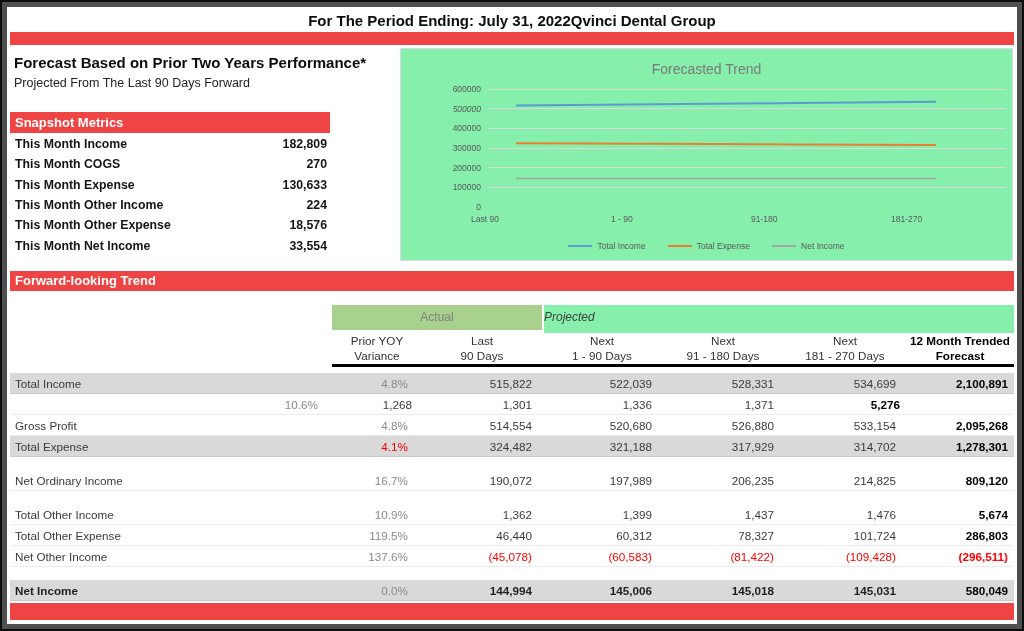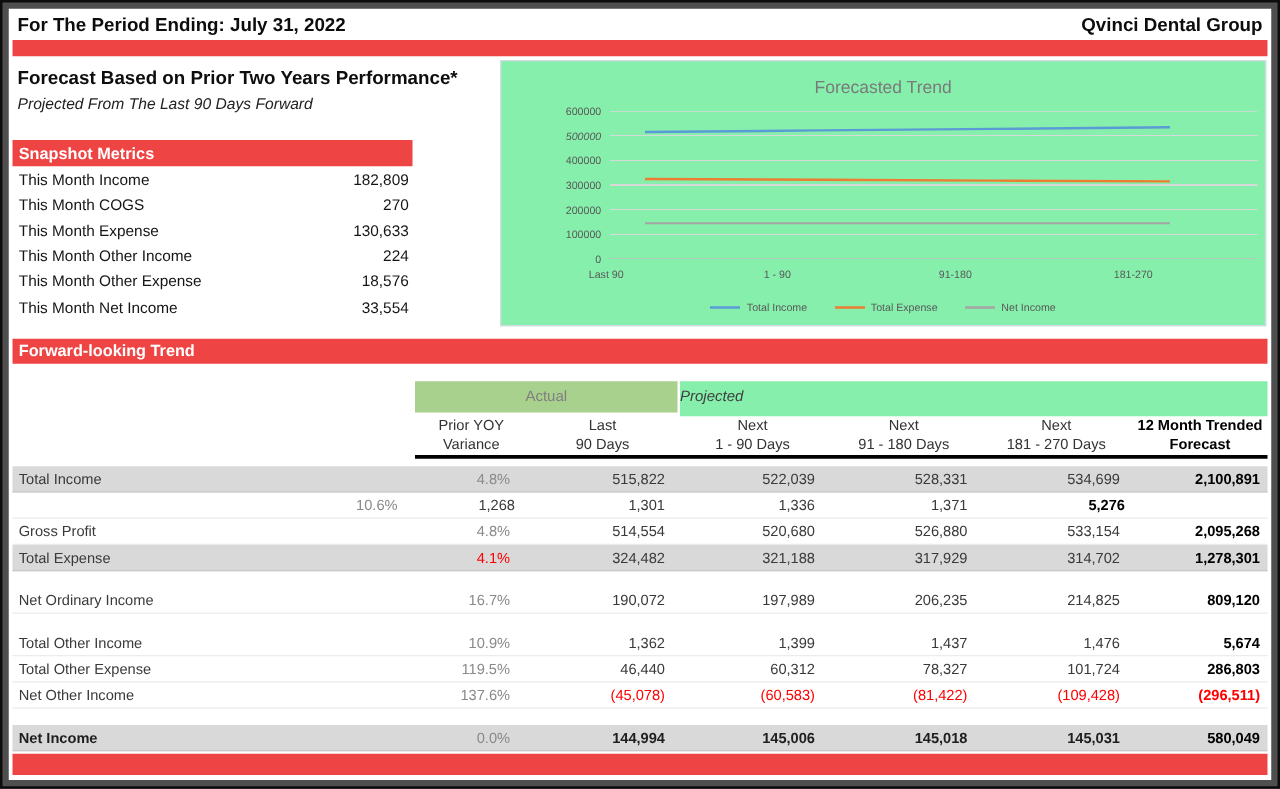--- a/index.html
+++ b/index.html
@@ -5,40 +5,40 @@
   * { box-sizing: border-box; margin: 0; padding: 0; }
   html, body { width: 1024px; height: 631px; overflow: hidden; }
   body { font-family: "Liberation Sans", sans-serif; background: #888; }
 
   .frame { position: absolute; inset: 0; width: 1024px; height: 631px;
            background: #4f4f4f; border: 2px solid #0d0d0d; }
   .page  { position: absolute; inset: 5px; background: #ffffff; }
 
   
   .report-header { position: absolute; top: 5px; left: 7px; right: 7px;
-                   display: flex; justify-content: space-between;
+                   display: flex; justify-content: center;
                    font-size: 15px; font-weight: bold; color: #0d0d0d; }
 
   .bluebar { position: absolute; background: #ef4444; }
   .bar-top      { left: 3px; top: 25px;  width: 1004px; height: 13px; }
   .bar-snapshot { left: 3px; top: 105px; width: 320px;  height: 21px;
                   color: #fff; font-weight: bold; font-size: 13px;
                   line-height: 21px; padding-left: 5px; }
   .bar-trend    { left: 3px; top: 264px; width: 1004px; height: 20px;
                   color: #fff; font-weight: bold; font-size: 13px;
                   line-height: 20px; padding-left: 5px; }
   .bar-bottom   { left: 3px; top: 596px; width: 1004px; height: 17px; }
 
   .forecast-title { position: absolute; left: 7px; top: 47px;
                     font-size: 15px; font-weight: bold; color: #0d0d0d; }
   .forecast-sub   { position: absolute; left: 7px; top: 69px;
-                    font-size: 12.5px; font-style: italic; color: #222; }
+                    font-size: 12.5px; color: #222; }
 
   
-  .snapshot-table { position: absolute; left: 3px; top: 127px; width: 320px; }
+  .snapshot-table { position: absolute; left: 3px; top: 127px; width: 320px; font-weight: bold; }
   .snap-row { display: flex; justify-content: space-between; align-items: center;
               height: 20.3px; font-size: 12.3px; color: #151515;
               padding: 0 3px 0 5px; }
 
   
   .chart { position: absolute; left: 393px; top: 41px; width: 613px; height: 213px;
            background: #86efac; border: 1px solid #d6dce6; }
   .chart-title { position: absolute; top: 12px; left: 0; width: 100%;
                  text-align: center; font-size: 14px; color: #7a7a7a; }
   .plot-svg { position: absolute; left: 87px; top: 40px; width: 518px; height: 118px; }

